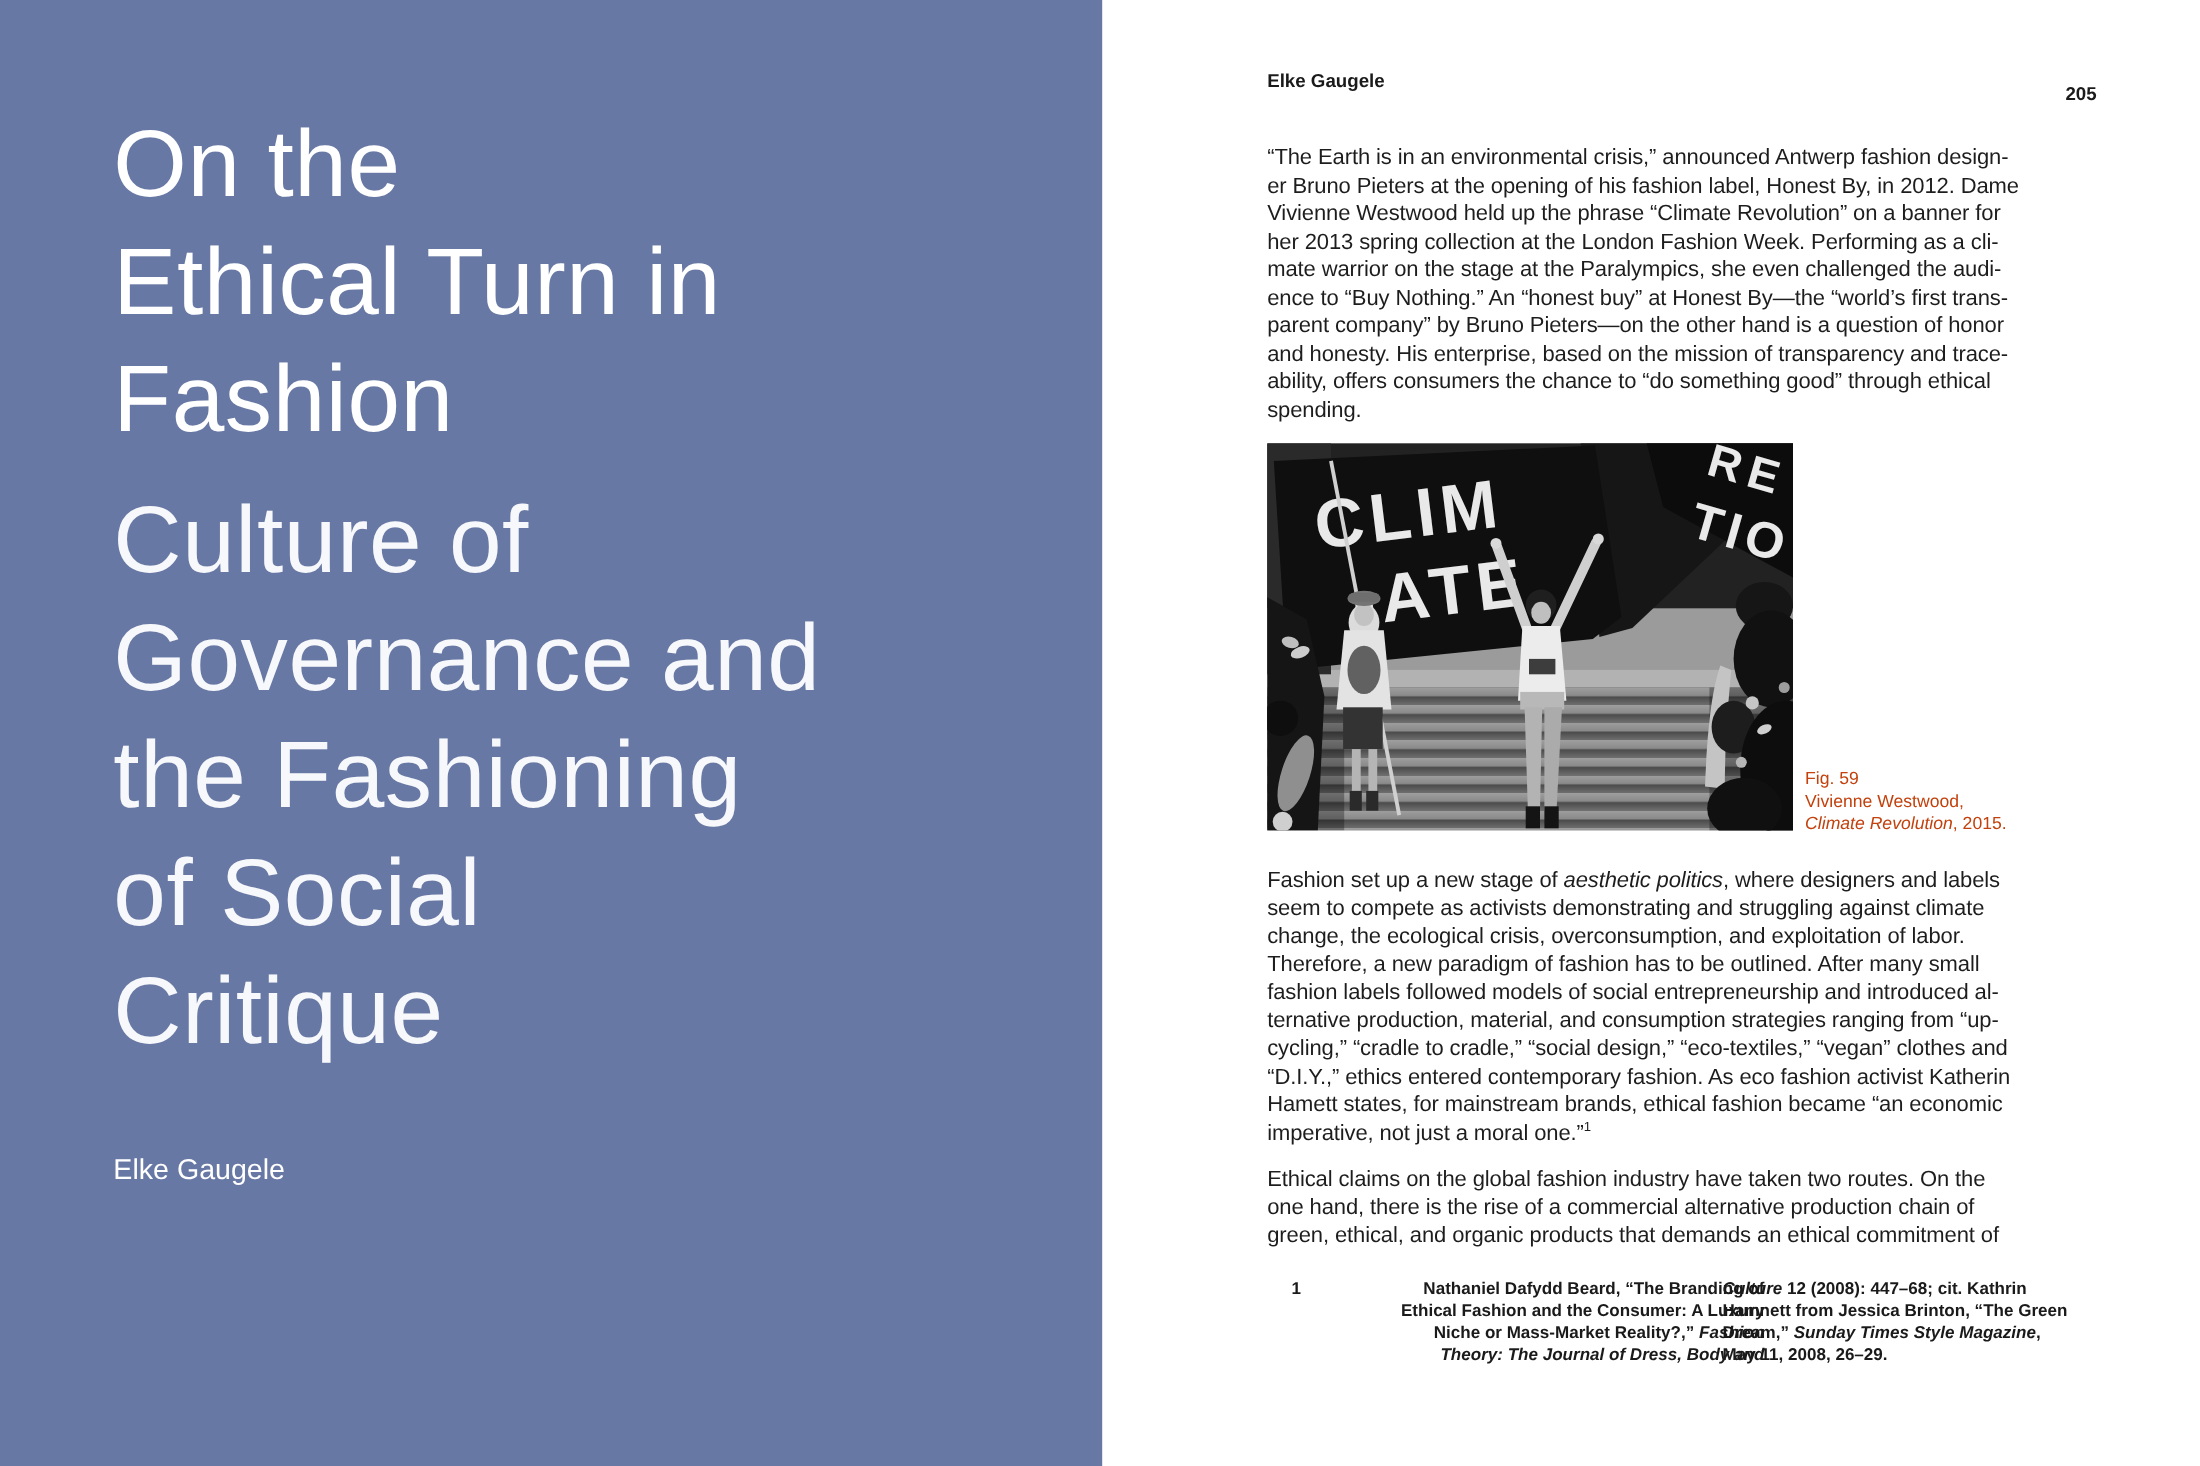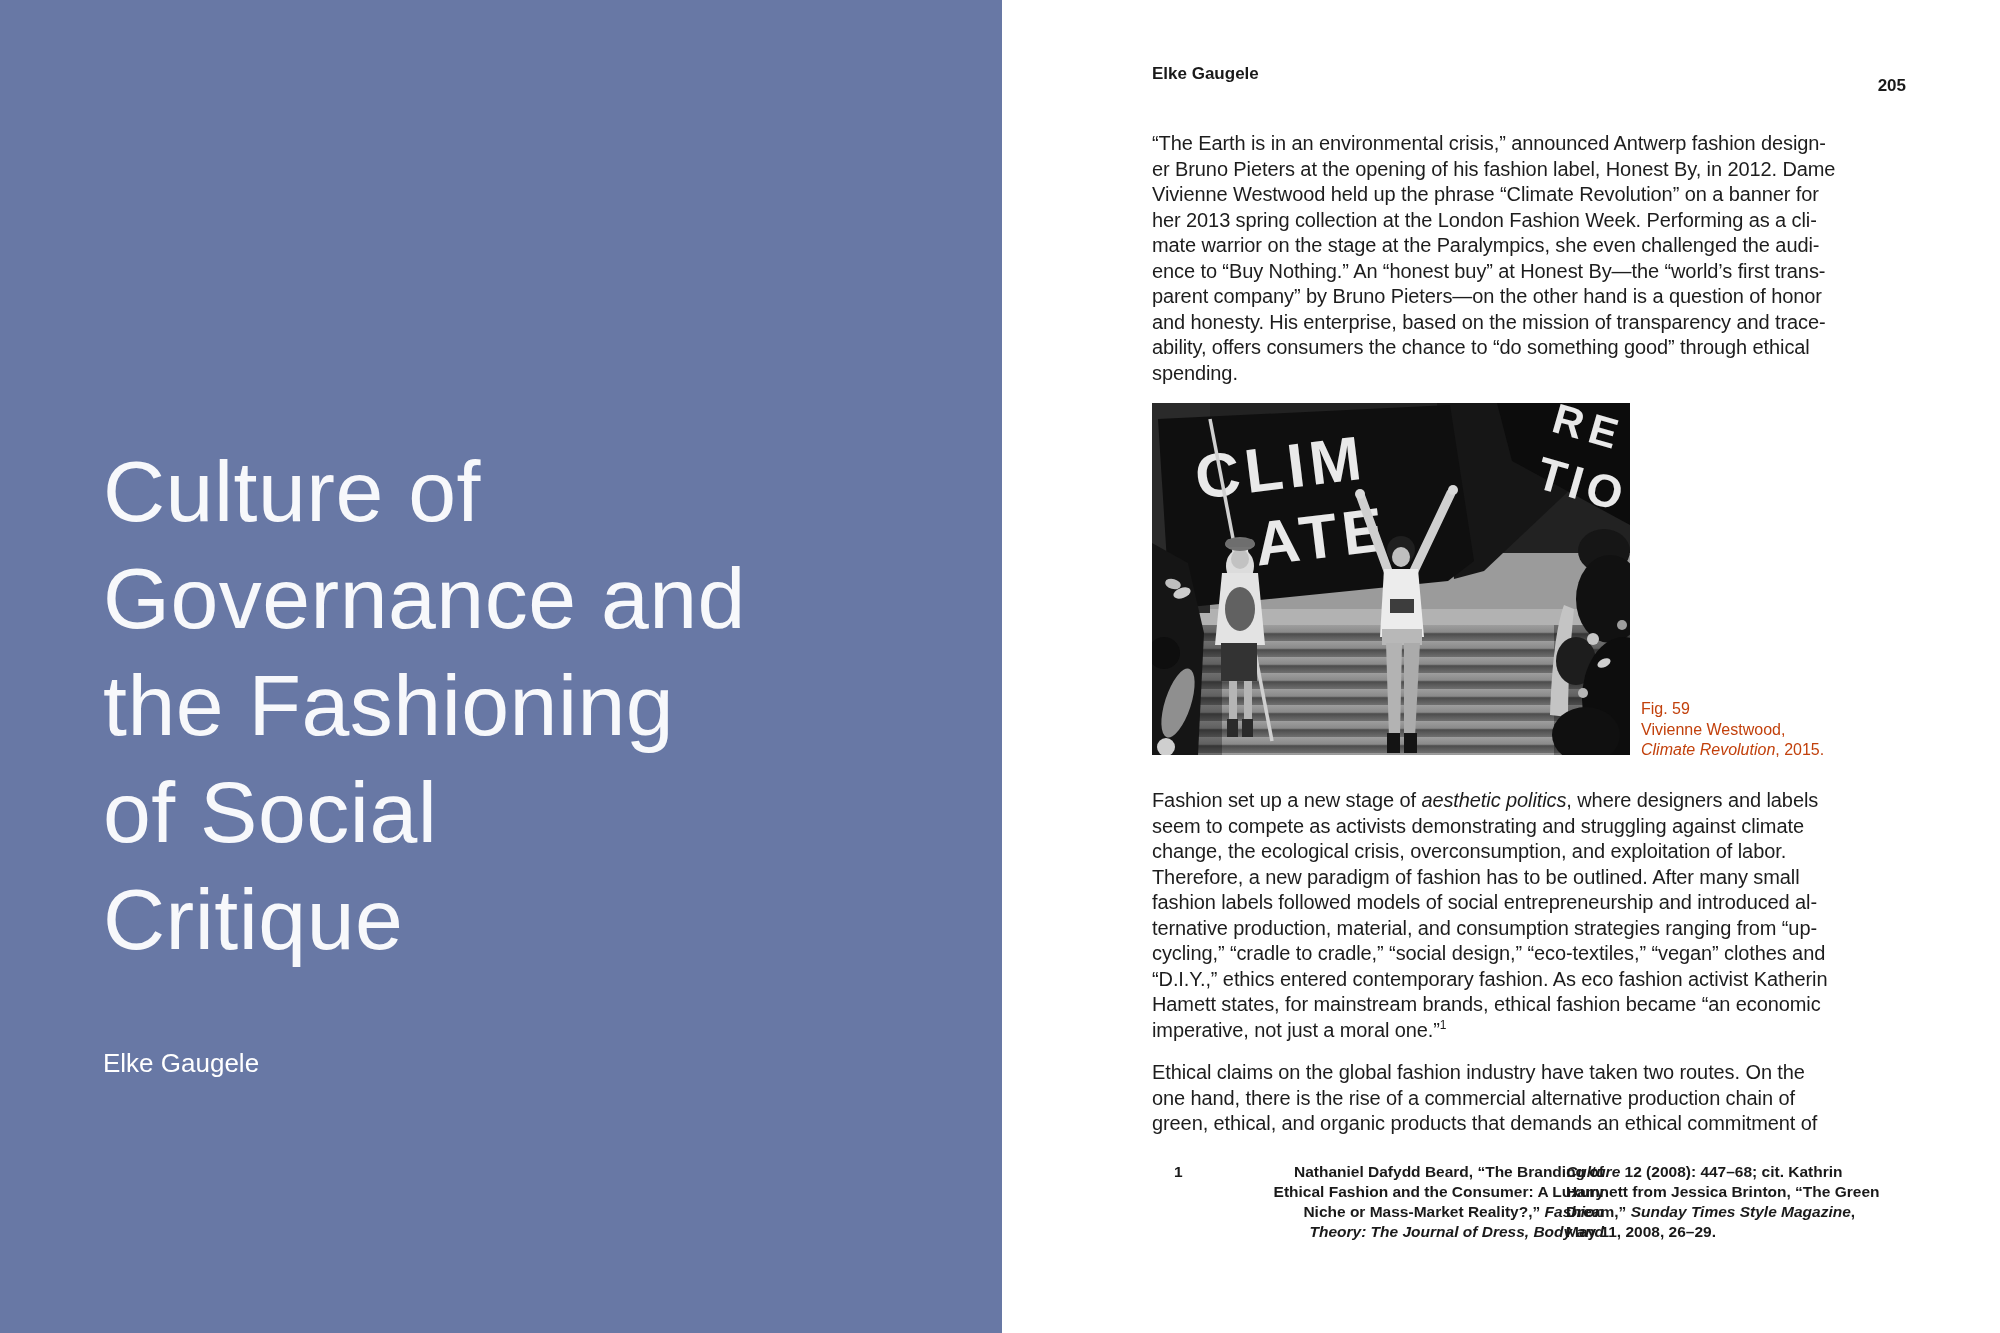--- a/index.html
+++ b/index.html
@@ -70,20 +70,23 @@
     color:#1a1a1a; white-space:pre-line;
   }
   .fn-number { left:1174px; width:20px; }
   .fn-col1   { left:1204px; width:400px;text-align:right; }
   .fn-col2   { left:1566px; width:340px; }
 </style>
 </head>
 <body>
 
 <div class="left-panel">
+  <div class="panel-title">On the
+Ethical Turn in
+Fashion</div>
   <div class="panel-subtitle">Culture of
 Governance and
 the Fashioning
 of Social
 Critique</div>
   <div class="panel-author">Elke Gaugele</div>
 </div>
 
 <div class="running-head">Elke Gaugele</div>
 <div class="page-number">205</div>

